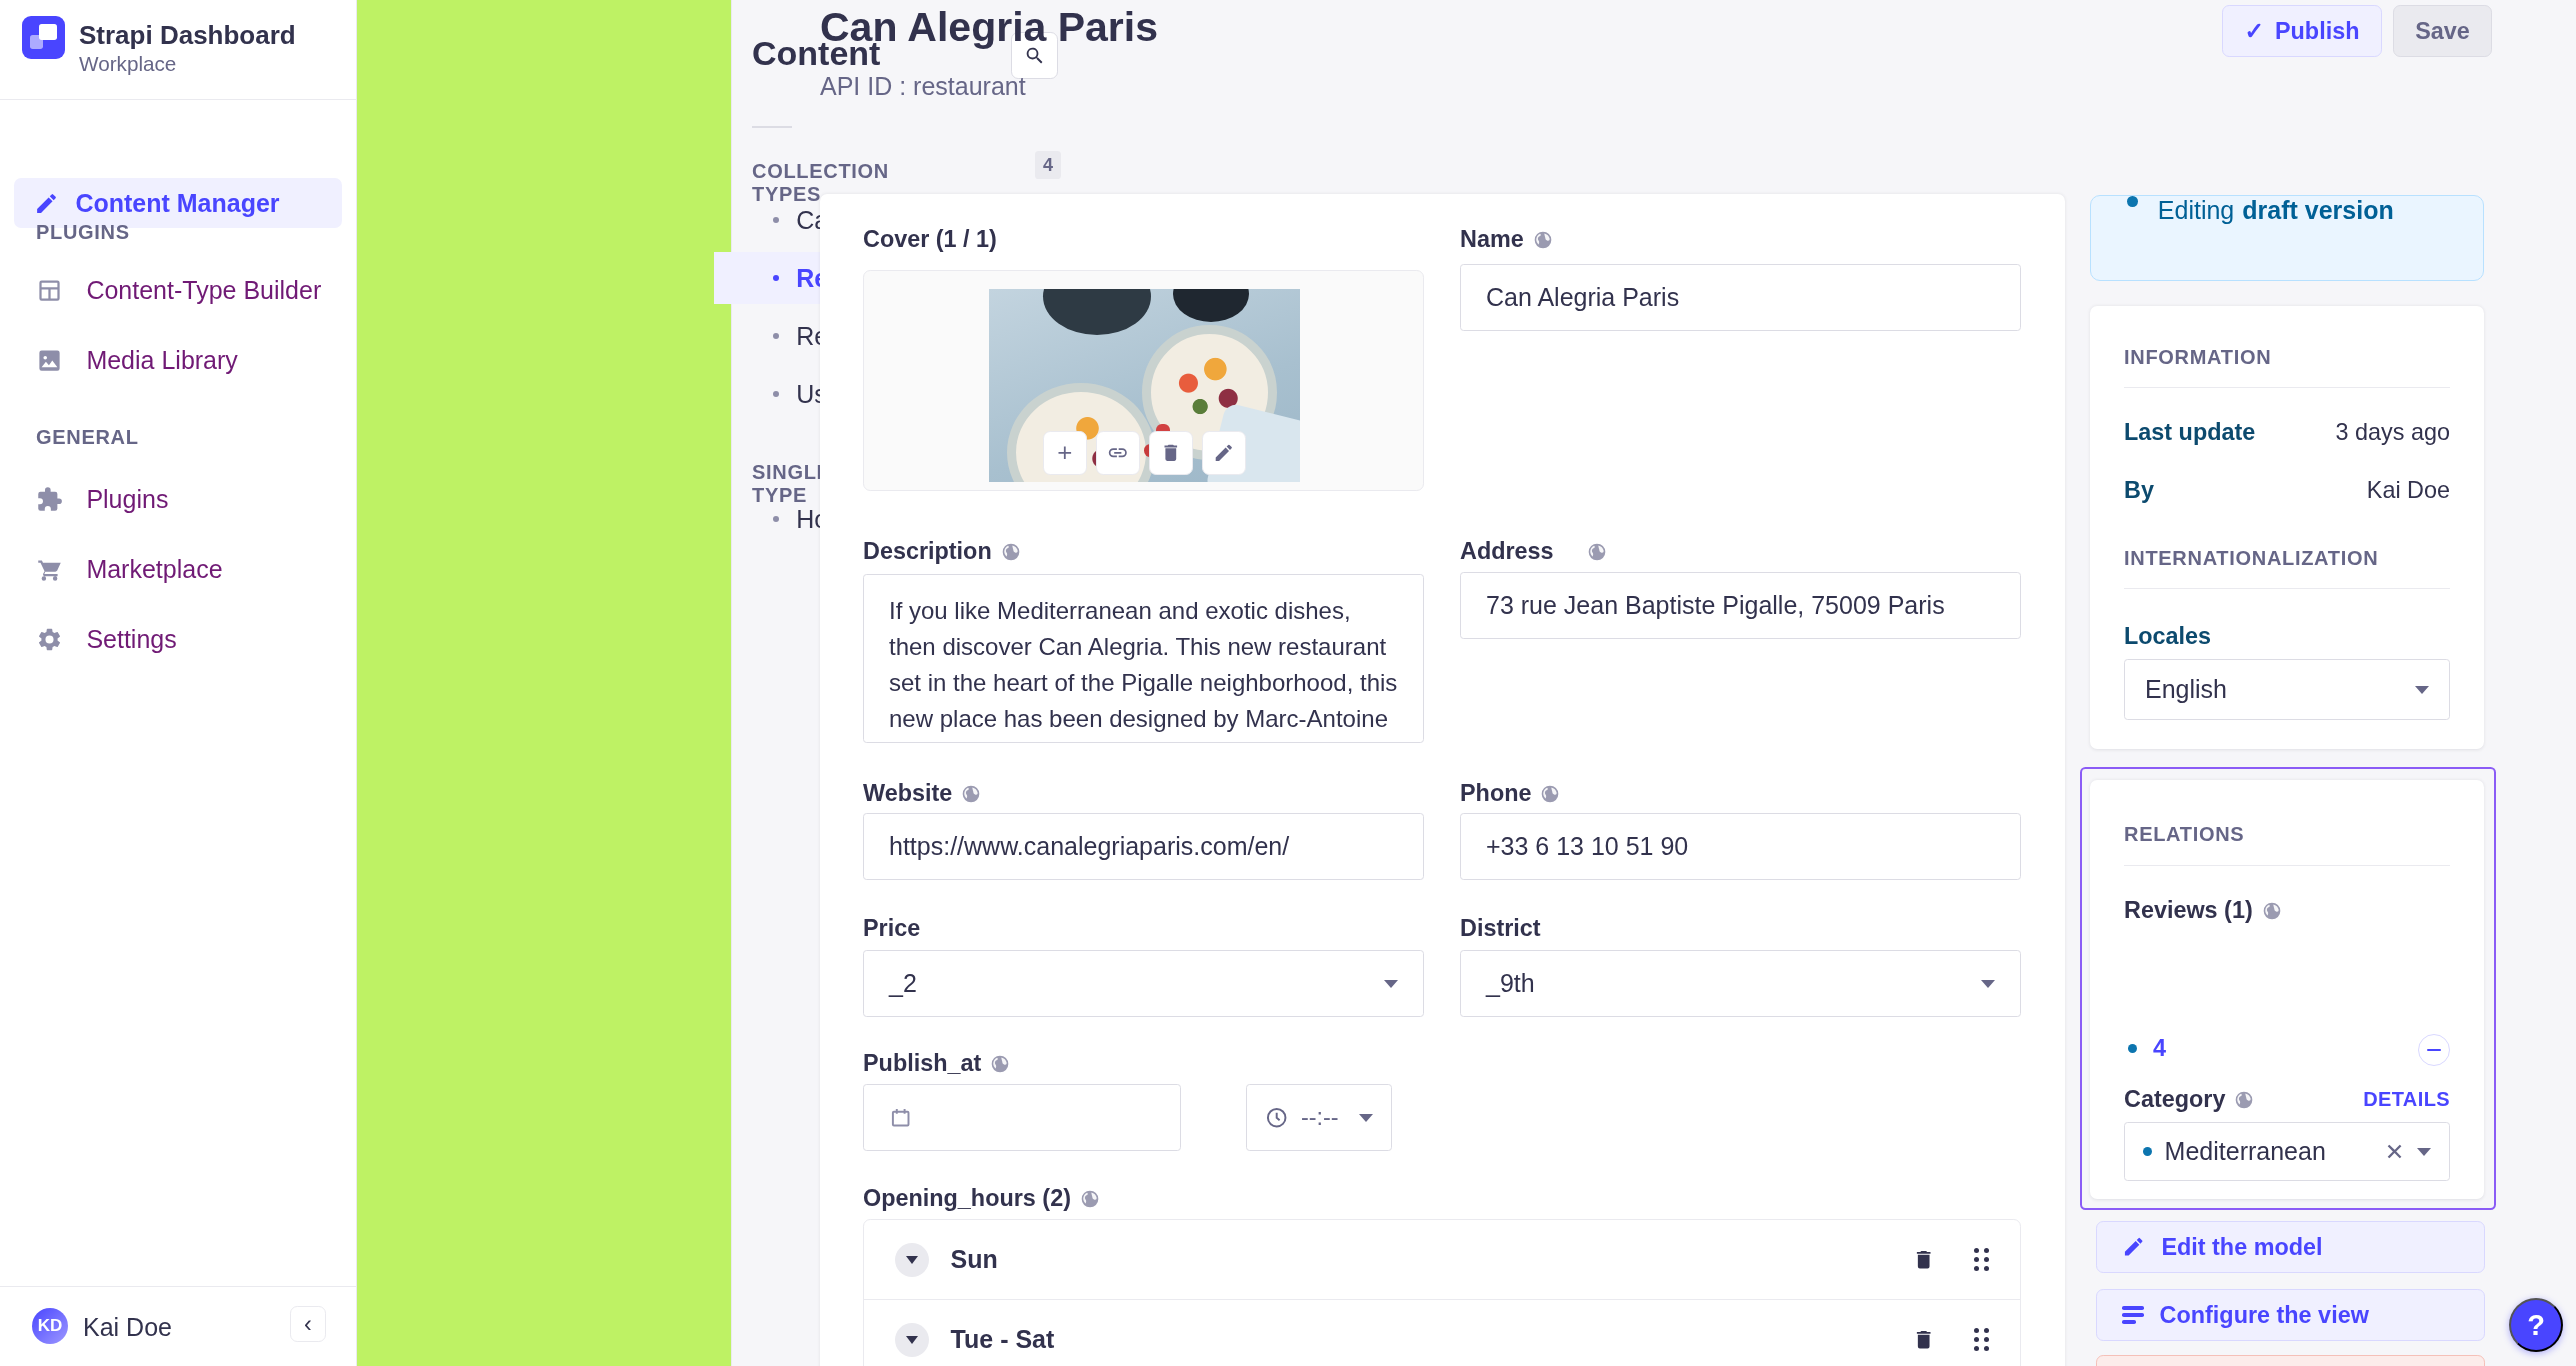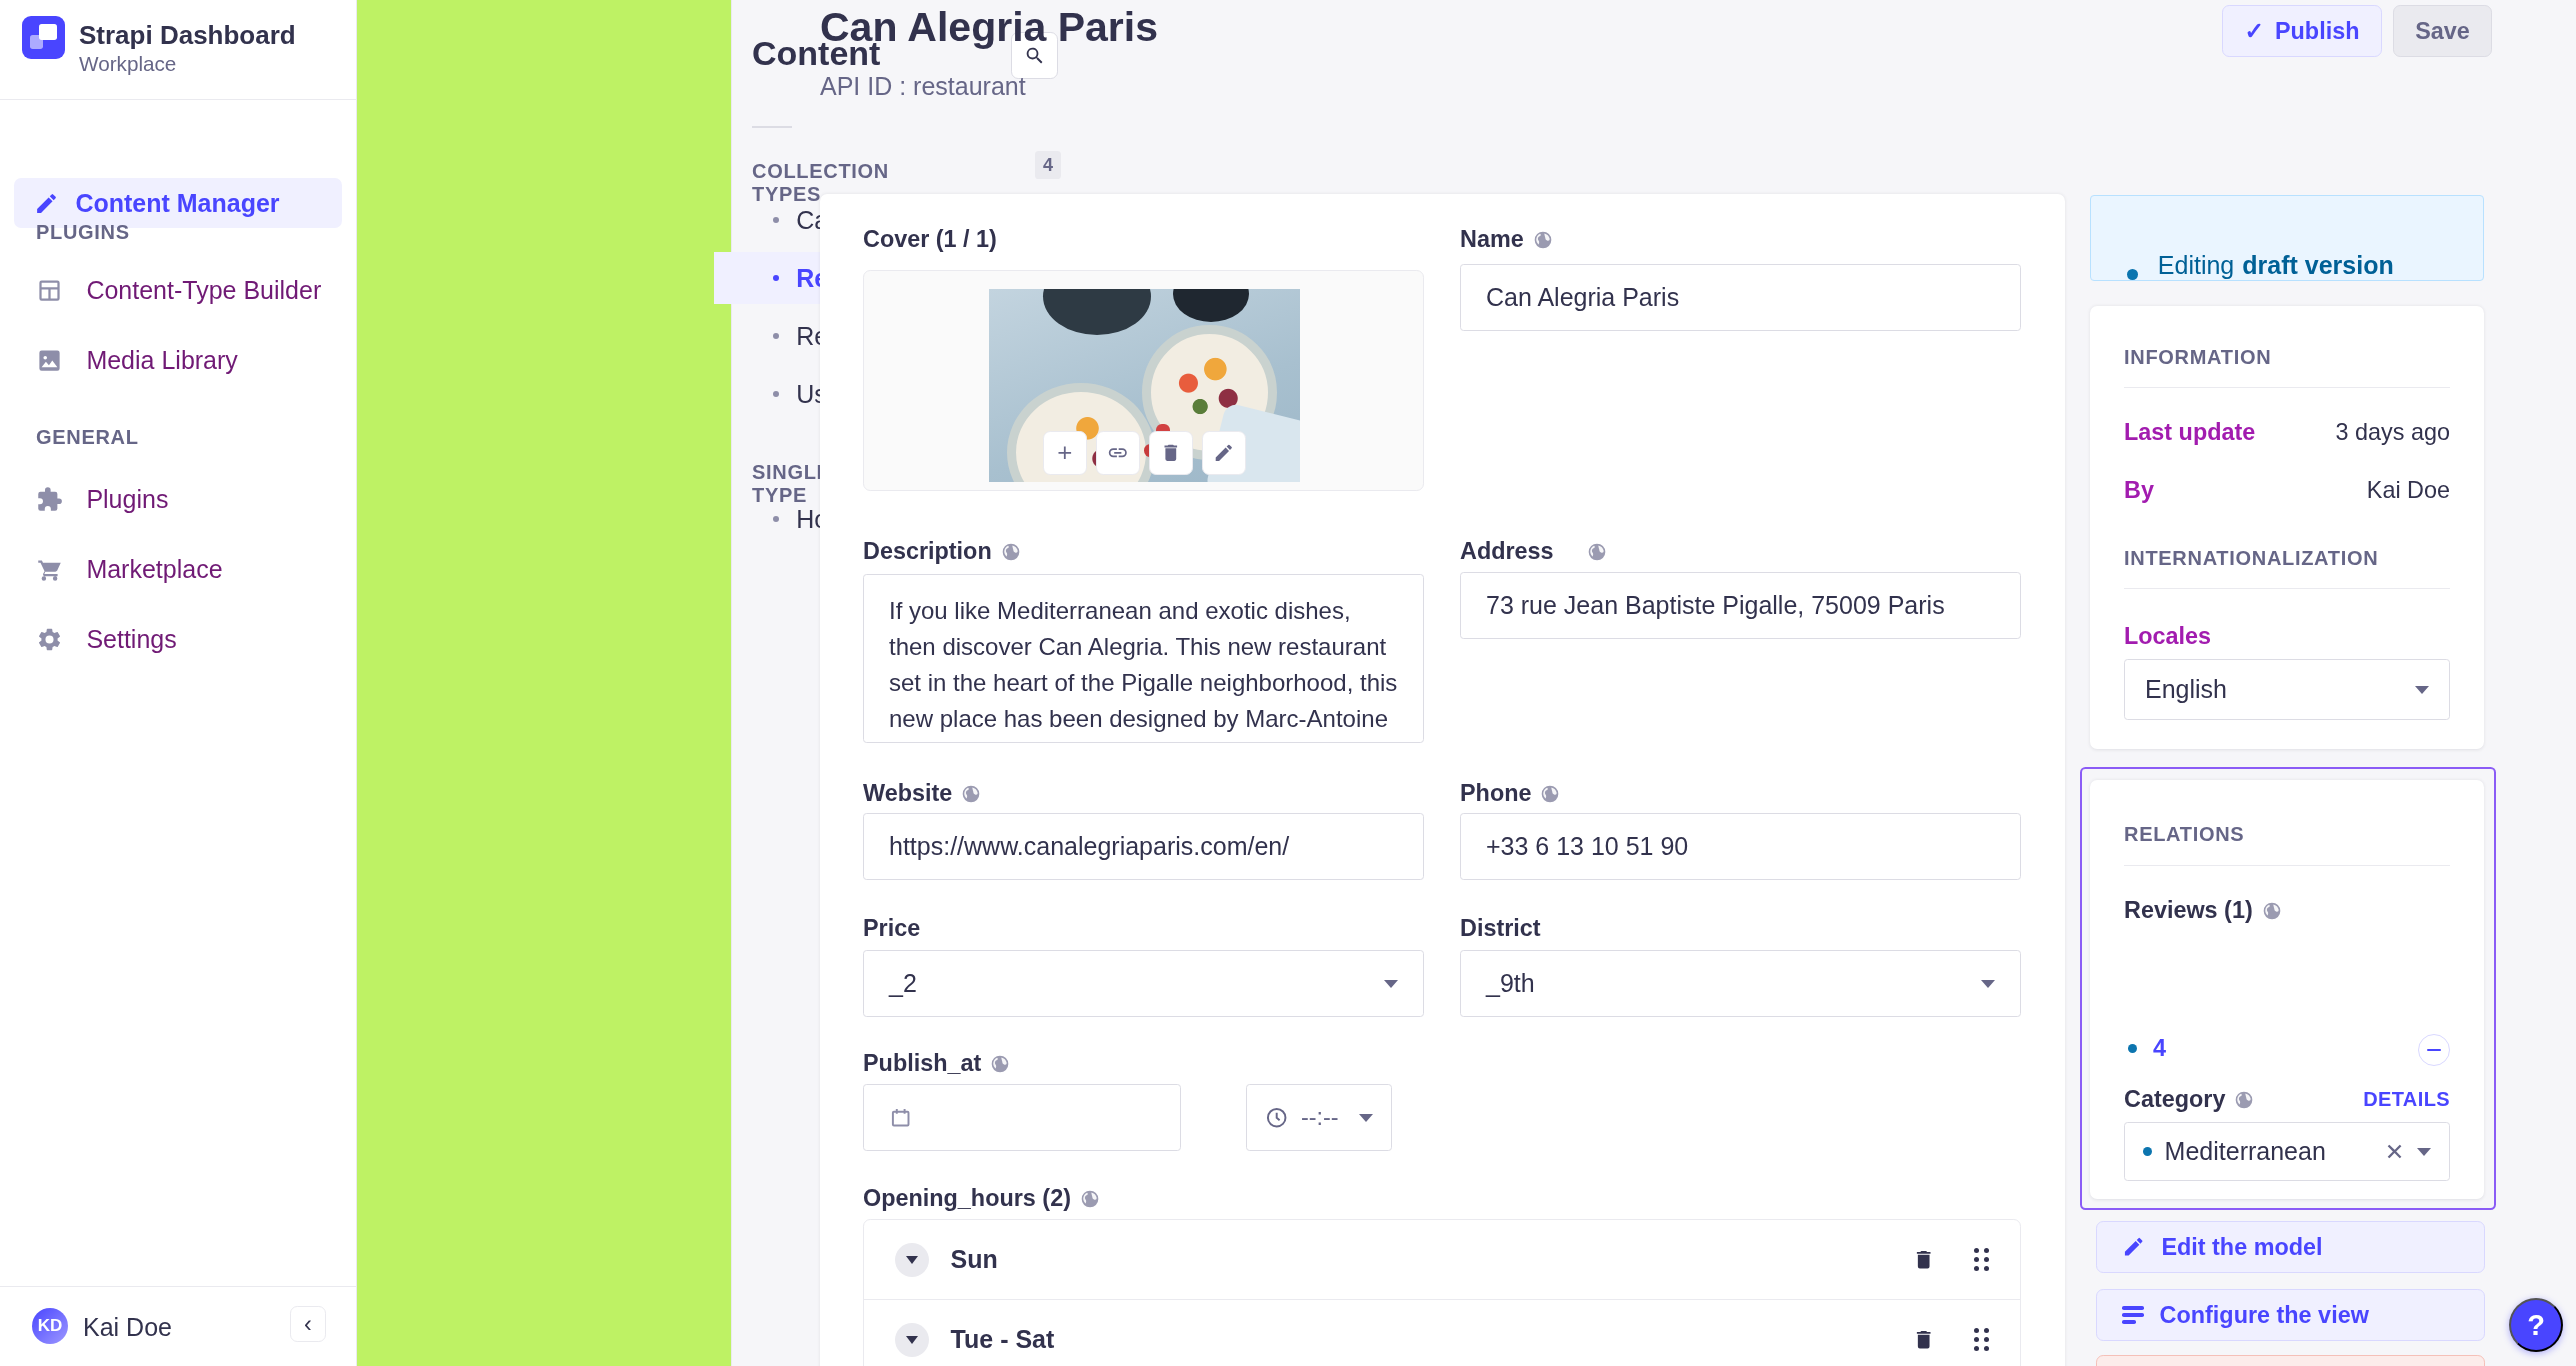--- a/index.html
+++ b/index.html
@@ -66,27 +66,27 @@
   .accordion{border:0.9px solid #eaeaef;border-radius:7.2px;background:#fff;overflow:hidden;}
   .oh-row{height:79px;display:flex;align-items:center;}
   .oh-row + .oh-row{border-top:0.9px solid #eaeaef;}
   .chev-btn{width:34px;height:34px;border-radius:50%;background:#eaeaef;border:none;margin:0 21.6px 0 31px;
             display:flex;align-items:center;justify-content:center;cursor:pointer;}
   .tri-down{width:0;height:0;border-left:6.3px solid transparent;border-right:6.3px solid transparent;border-top:8px solid #32324d;}
   .oh-name{font-size:25px;font-weight:700;color:#32324d;}
   .drag{width:5.4px;height:5.4px;border-radius:50%;background:#32324d;
         box-shadow:10px 0 0 #32324d,0 9px 0 #32324d,10px 9px 0 #32324d,0 18px 0 #32324d,10px 18px 0 #32324d;}
   
-  .banner{left:2090px;top:195px;width:394px;height:86px;background:#eaf5ff;border:0.9px solid #b8e1ff;border-radius:4px;
-          display:flex;align-items:flex-end;font-size:25px;color:#006096;}
+  .banner{left:2090px;top:195px;width:394px;height:86px;background:#eaf5ff;border:0.9px solid #b8e1ff;border-radius:10px;
+          display:flex;align-items:flex-start;font-size:25px;color:#006096;}
   .bdot{width:10.8px;height:10.8px;border-radius:50%;background:#0c75af;margin:0 20px 0 36px;}
   .scard{background:#fff;border-radius:7.2px;box-shadow:0 0.9px 3.6px rgba(33,33,52,.1);}
   .stitle{font-size:20px;font-weight:700;color:#666687;letter-spacing:0.7px;}
   .sdiv{height:0.9px;background:#eaeaef;}
-  .kv-l{font-size:23.4px;font-weight:700;color:#a21caf;}
+  .kv-l{font-size:23.4px;font-weight:700;color:#0c4a6e;}
   .kv-v{font-size:23.4px;color:#32324d;}
   .purple-box{left:2080px;top:767px;width:416px;height:443px;border:2.7px solid #8b5cf6;border-radius:5.4px;}
   .link-blue{color:#4945ff;font-weight:700;}
   .minus-btn{width:32px;height:32px;border-radius:50%;background:#fff;border:0.9px solid #d9d8ff;
              display:flex;align-items:center;justify-content:center;cursor:pointer;}
   .minus-btn span{display:block;width:14.4px;height:2.7px;background:#4945ff;border-radius:1.8px;}
   .side-btn{left:2096px;width:389px;height:52px;background:#f0f0ff;border:0.9px solid #d9d8ff;border-radius:7.2px;
             display:flex;align-items:center;gap:16px;padding-left:25px;font-size:23.4px;font-weight:700;color:#4945ff;cursor:pointer;}
   .pink-sliver{left:2096px;top:1355px;width:389px;height:54px;background:#fcecea;border:0.9px solid #f5c0b8;border-radius:7.2px;}
   .help-btn{left:2509px;top:1298px;width:54px;height:54px;border-radius:50%;background:#4945ff;color:#fff;

